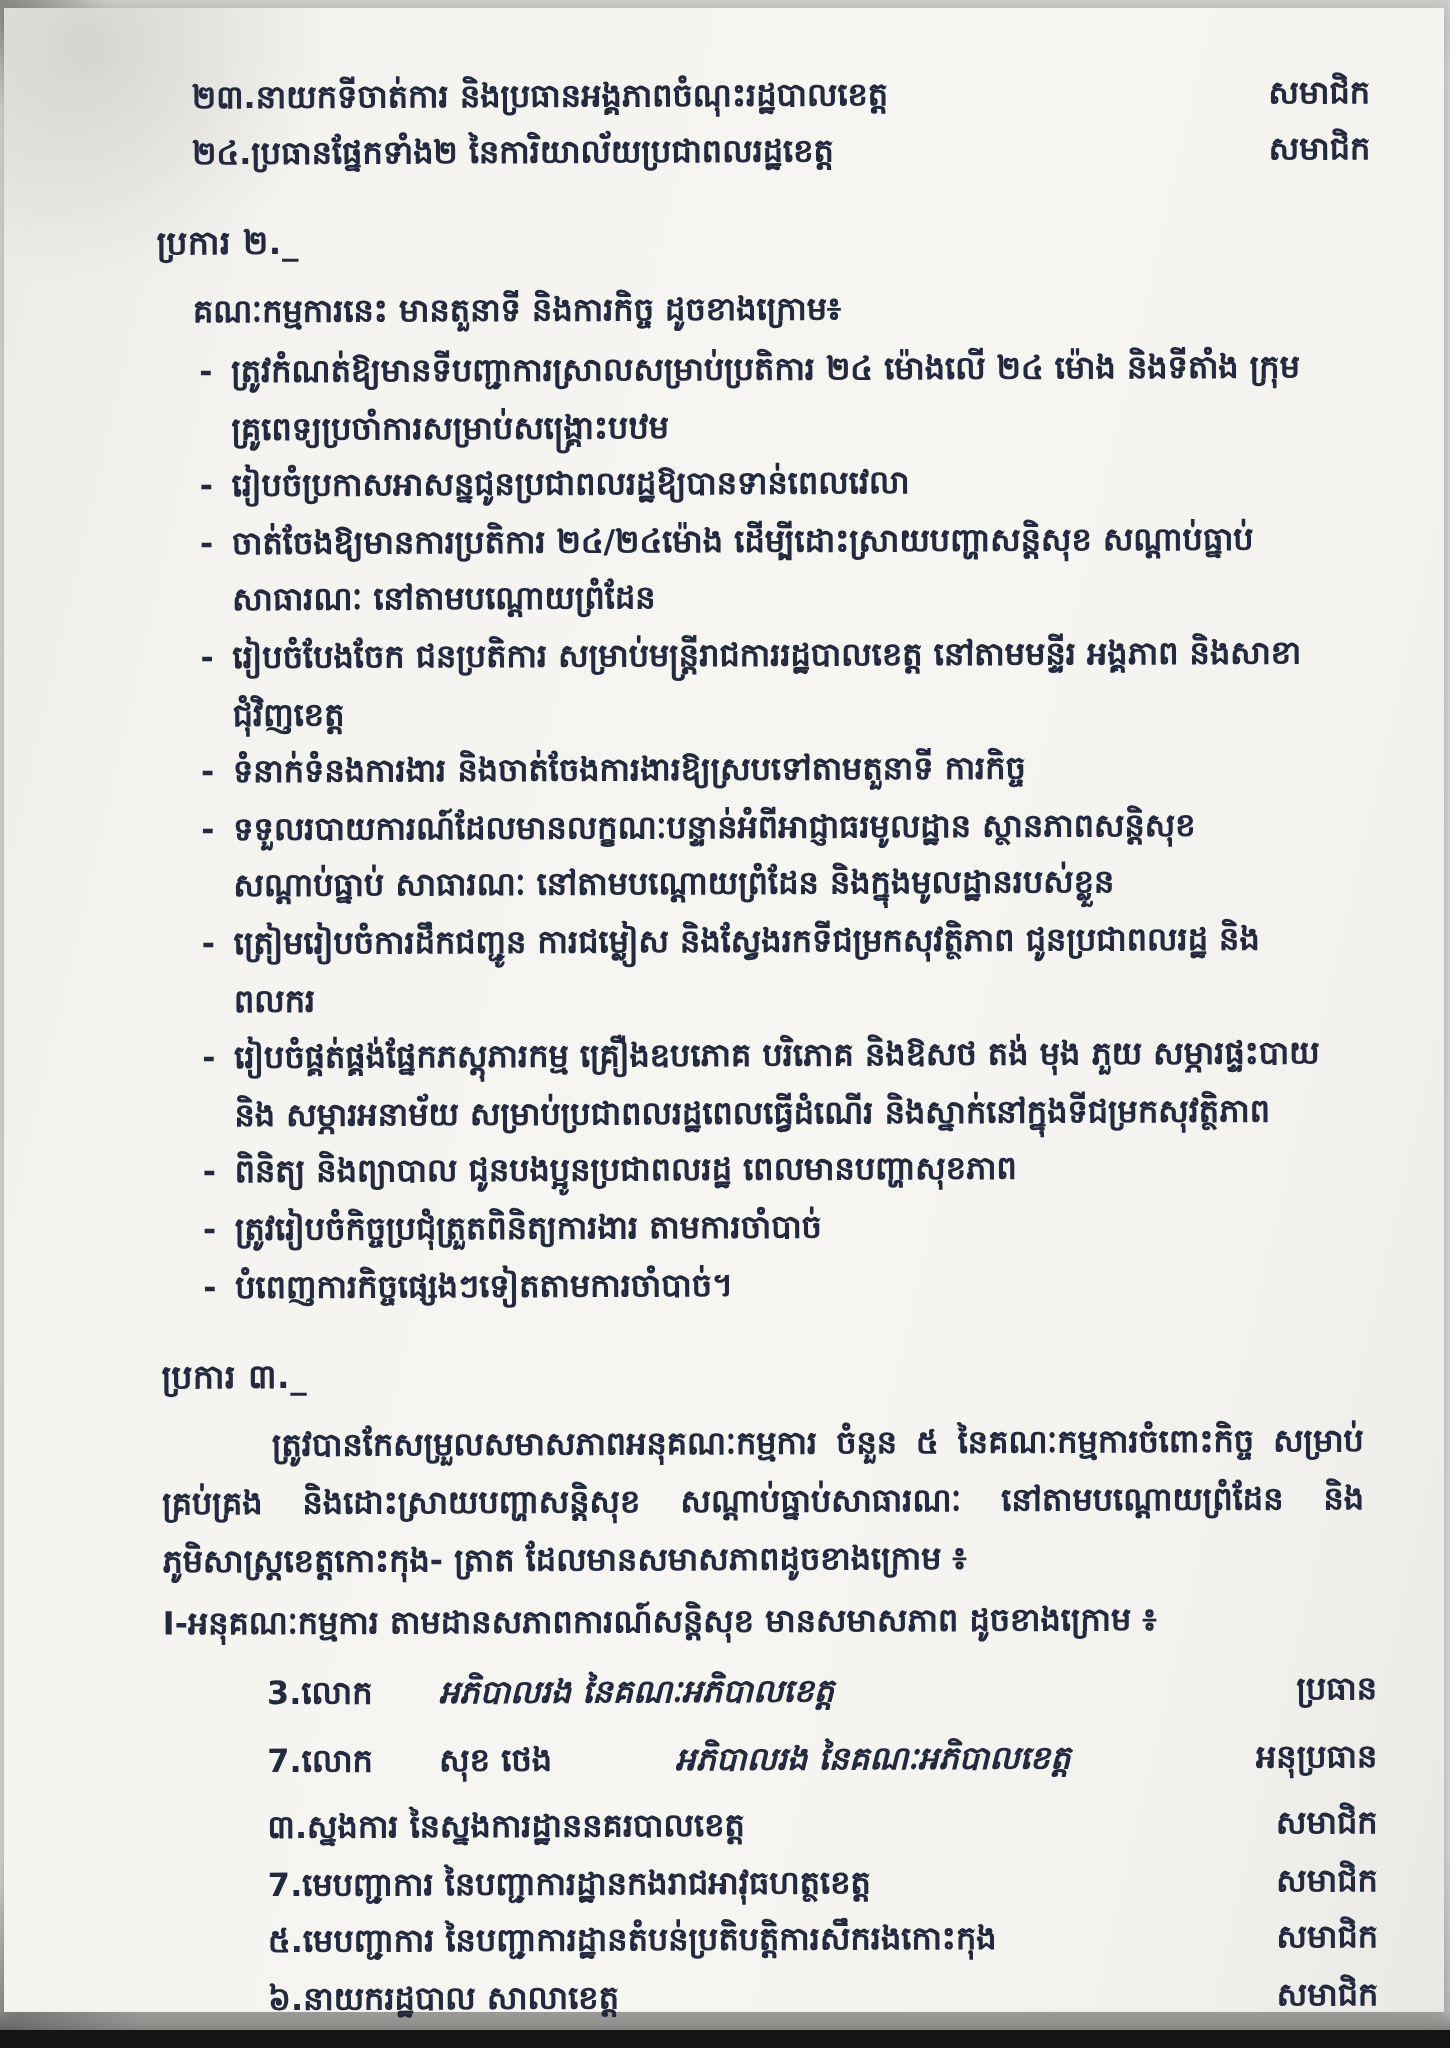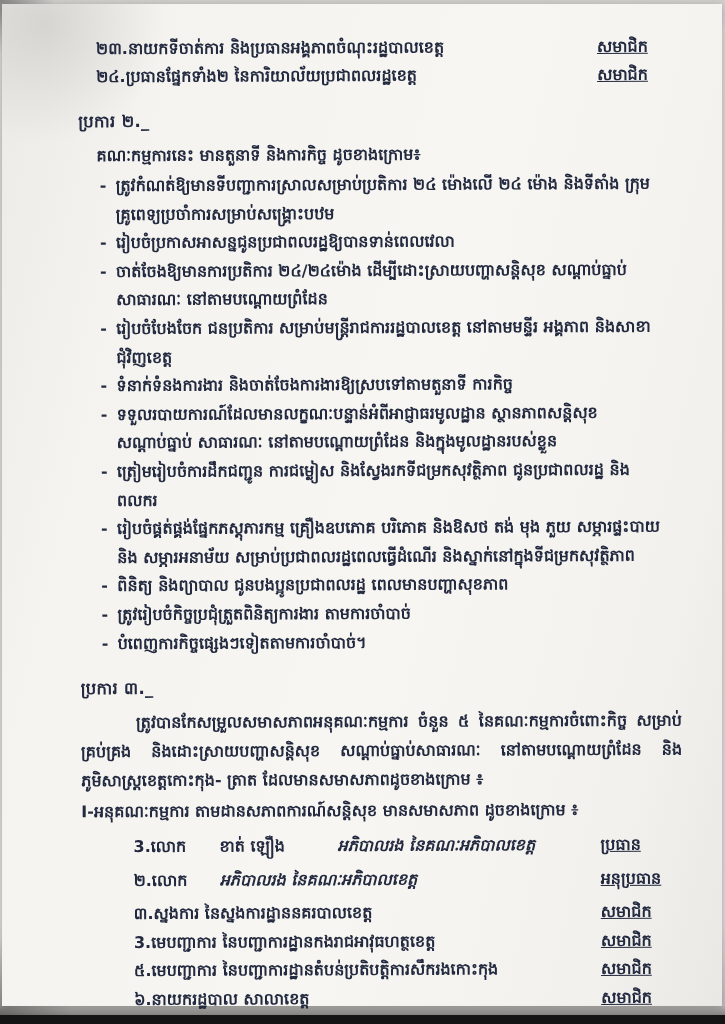--- a/index.html
+++ b/index.html
@@ -34,21 +34,21 @@
     transform:rotate(-0.25deg);
     font-weight:600;
     font-size:16px;
   }
   
   .roster-line{
     display:flex;justify-content:space-between;align-items:flex-start;
     padding-left:18px;line-height:28px;
   }
   .roster-line .text{max-width:440px;}
-  .role{flex:none;width:88px;text-align:left;font-weight:600;text-decoration:underline;}
+  .role{flex:none;width:88px;text-align:right;font-weight:600;}
   
   .article-heading{
     font-weight:800;letter-spacing:0.3px;
     margin-top:16px;line-height:30px;font-size:16.5px;
   }
   .intro{padding-left:18px;line-height:29px;margin-top:4px;padding-right:25px;}
   
   .duties{margin-top:2px;}
   .duty{
     position:relative;padding-left:37px;padding-right:22px;line-height:28.6px;
@@ -121,41 +121,41 @@
       <div class="sub-heading">
         <span class="hv">I-អនុគណៈកម្មការ</span>
         <span class="hv">តាមដានសភាពការណ៍សន្តិសុខ</span>
         <span>មានសមាសភាព ដូចខាងក្រោម ៖</span>
       </div>
 
       <div class="members">
         <div class="member-row officer">
           <span class="m-left">
             <span class="m-num">3.លោក</span>
-            <span class="m-name">ខាត់ ឡឿង</span>
             <span class="m-pos">អភិបាលរង នៃគណៈអភិបាលខេត្ត</span>
           </span>
           <span class="role">ប្រធាន</span>
         </div>
         <div class="member-row officer">
           <span class="m-left">
-            <span class="m-num">២.លោក</span>
+            <span class="m-num">7.លោក</span>
+            <span class="m-name">សុខ ថេង</span>
             <span class="m-pos">អភិបាលរង នៃគណៈអភិបាលខេត្ត</span>
           </span>
           <span class="role">អនុប្រធាន</span>
         </div>
         <div class="member-row">
           <span class="m-left">
               <span>៣.ស្នងការ នៃស្នងការដ្ឋាននគរបាលខេត្ត</span>
             </span>
           <span class="role">សមាជិក</span>
         </div>
         <div class="member-row">
           <span class="m-left">
-              <span>3.មេបញ្ជាការ នៃបញ្ជាការដ្ឋានកងរាជអាវុធហត្ថខេត្ត</span>
+              <span>7.មេបញ្ជាការ នៃបញ្ជាការដ្ឋានកងរាជអាវុធហត្ថខេត្ត</span>
             </span>
           <span class="role">សមាជិក</span>
         </div>
         <div class="member-row">
           <span class="m-left">
               <span>៥.មេបញ្ជាការ នៃបញ្ជាការដ្ឋានតំបន់ប្រតិបត្តិការសឹករងកោះកុង</span>
             </span>
           <span class="role">សមាជិក</span>
         </div>
         <div class="member-row">

